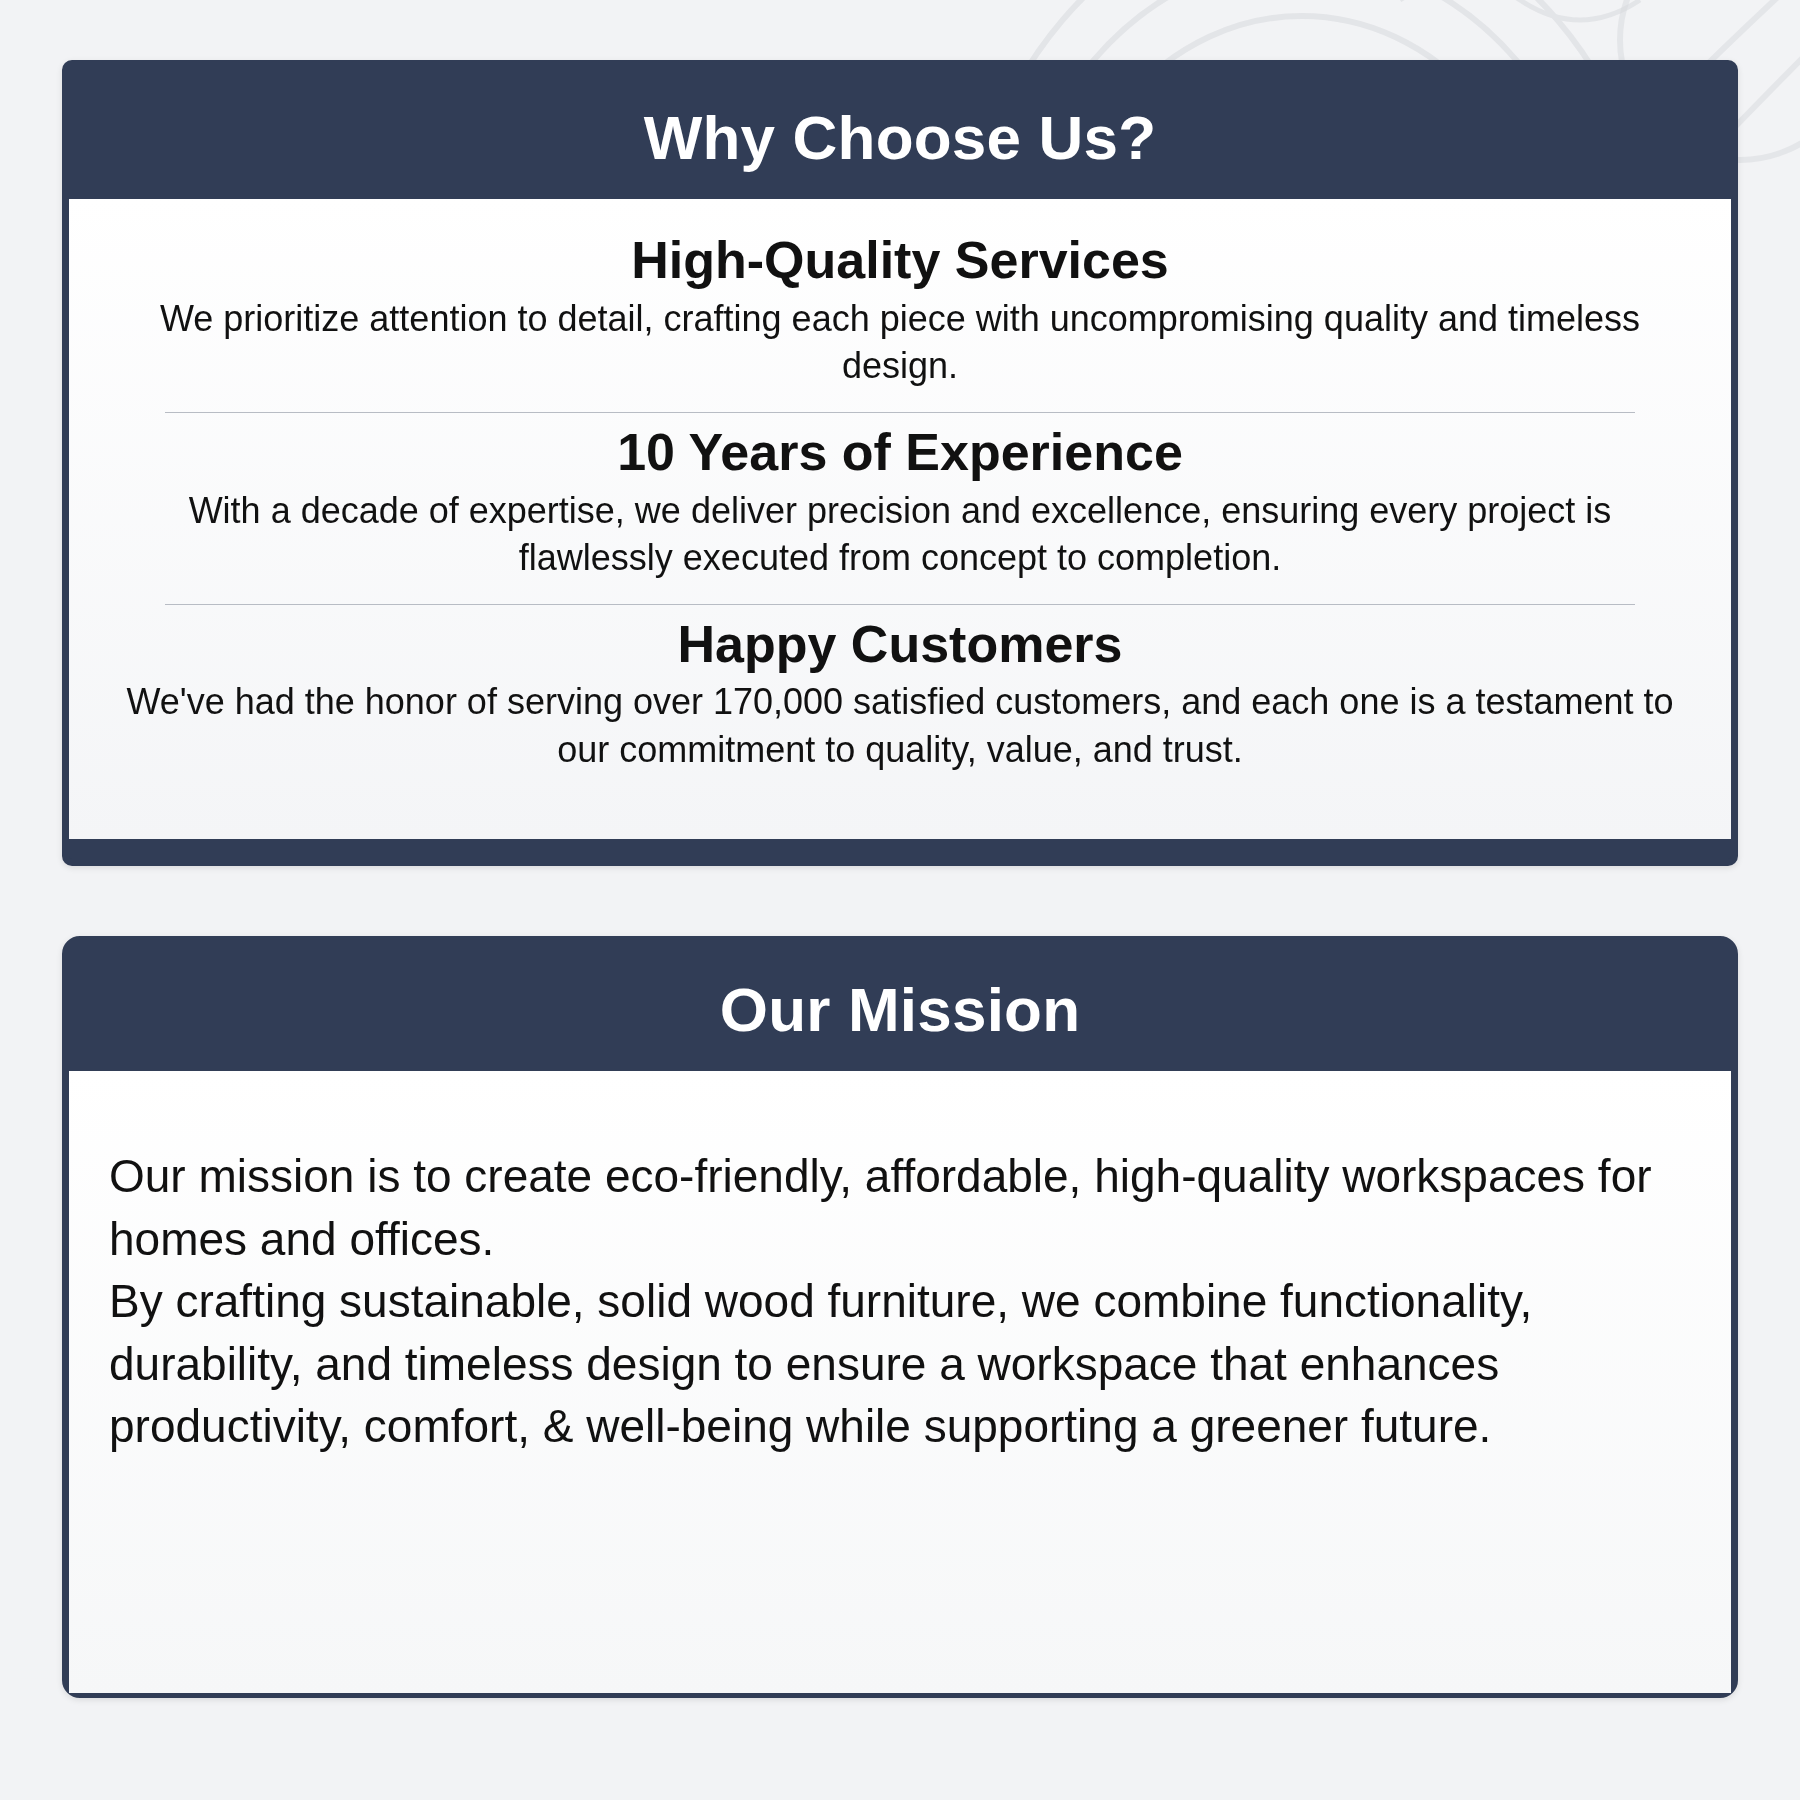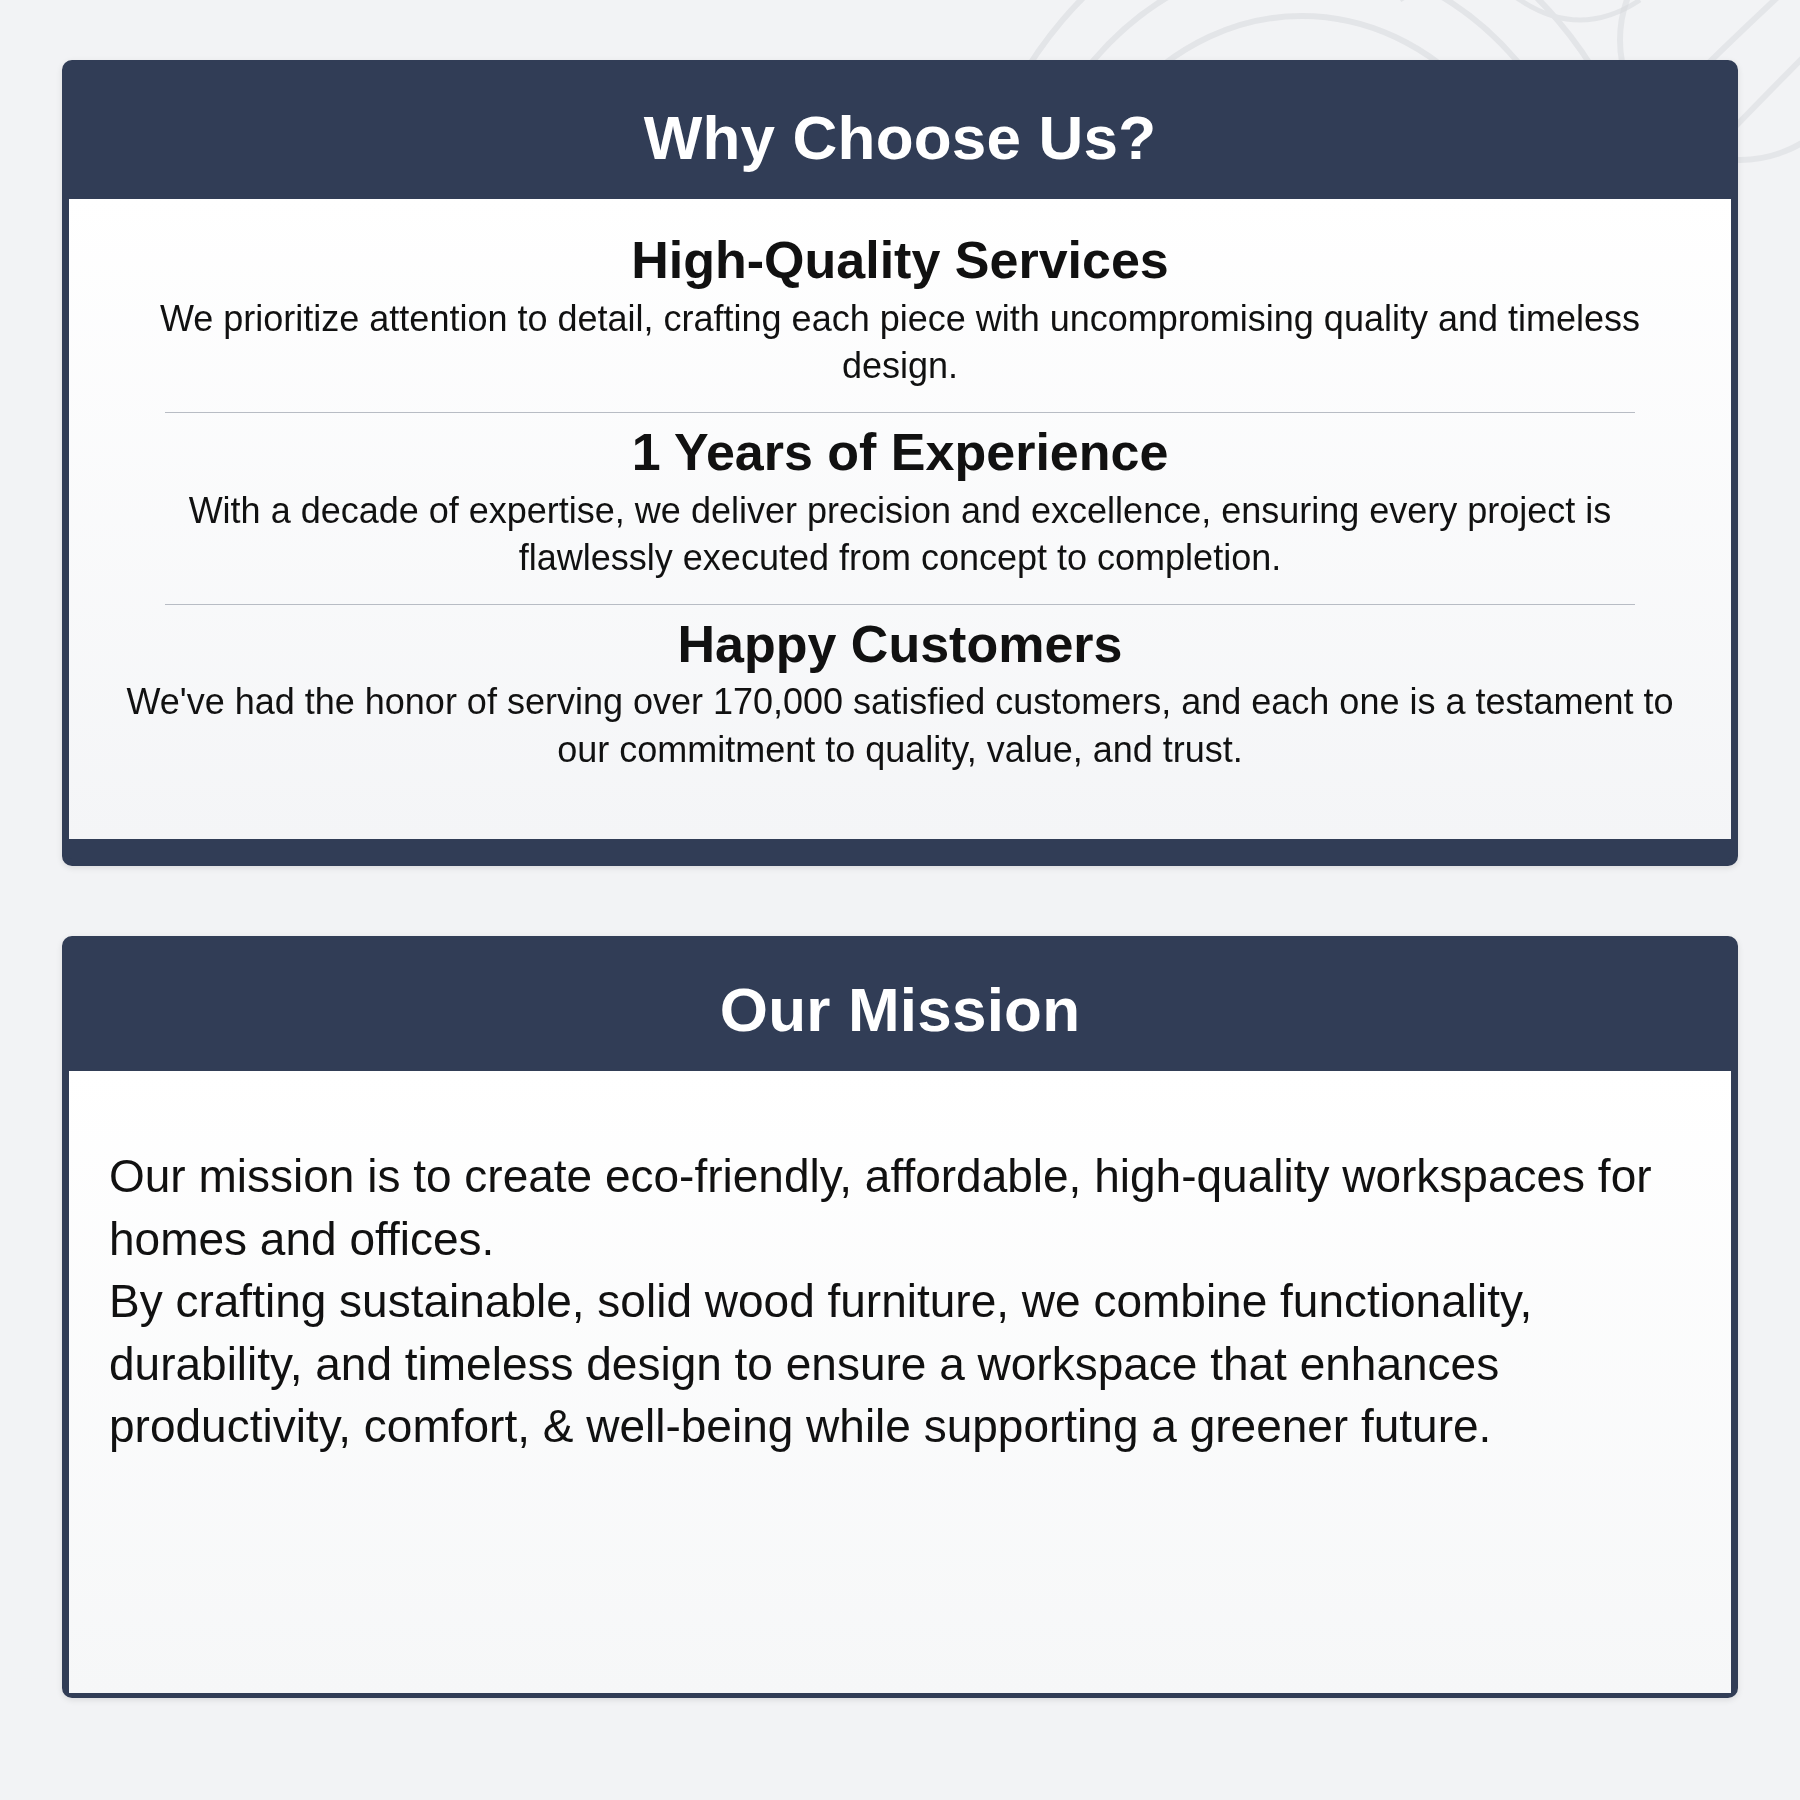--- a/index.html
+++ b/index.html
@@ -113,20 +113,21 @@
   .feature-sep {
     height: 1px;
     background: #b8bcc4;
     margin: 22px 72px 10px 72px;
   }
 
   
   #mission-panel {
     margin-top: 70px;
     height: 762px;
+    border-radius: 18px;
   }
   #mission-panel .panel-header {
     font-size: 62px;
     line-height: 1;
     padding: 36px 0 30px 0;
   }
   #mission-panel .panel-body {
     height: 622px;
     padding: 74px 40px 0 40px;
     background: linear-gradient(180deg, #ffffff 0%, #f6f7f8 100%);
@@ -185,21 +186,21 @@
     <div class="panel-body">
 
       <div class="feature">
         <div class="feature-title">High-Quality Services</div>
         <div class="feature-desc">We prioritize attention to detail, crafting each piece with uncompromising quality and timeless design.</div>
       </div>
 
       <div class="feature-sep"></div>
 
       <div class="feature">
-        <div class="feature-title">1 Years of Experience</div>
+        <div class="feature-title">10 Years of Experience</div>
         <div class="feature-desc">With a decade of expertise, we deliver precision and excellence, ensuring every project is flawlessly executed from concept to completion.</div>
       </div>
 
       <div class="feature-sep"></div>
 
       <div class="feature">
         <div class="feature-title">Happy Customers</div>
         <div class="feature-desc">We've had the honor of serving over 170,000 satisfied customers, and each one is a testament to our commitment to quality, value, and trust.</div>
       </div>
 

